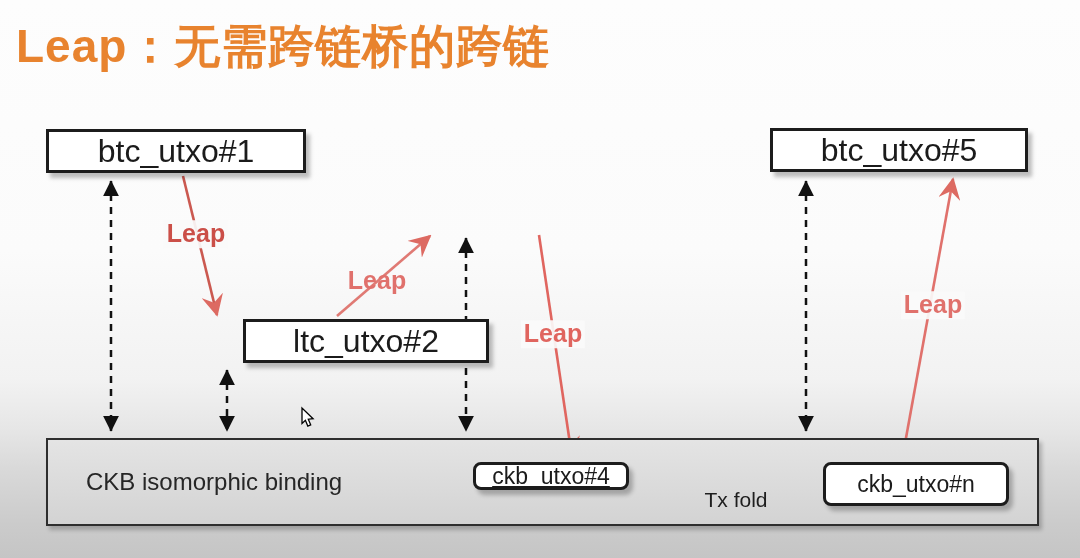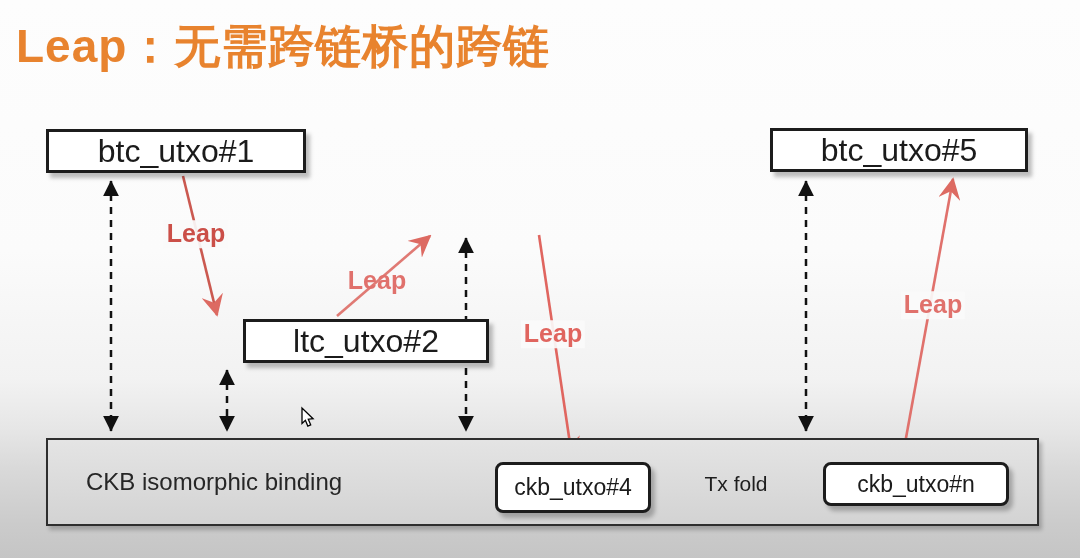--- a/index.html
+++ b/index.html
@@ -21,21 +21,21 @@
     position:absolute;display:flex;align-items:center;justify-content:center;
     background:#ffffff;border:3px solid #1c1c1c;border-radius:0;
     box-shadow:4px 5px 4px rgba(0,0,0,0.25);
     font-size:32px;color:#1b1b1b;box-sizing:border-box;
   }
   .node.small{border-radius:8px;font-size:23px;}
   #box-btc1{left:46px;top:129px;width:260px;height:44px;}
   #box-liquid3{left:408px;top:187px;width:260px;height:44px;}
   #box-btc5{left:770px;top:128px;width:258px;height:44px;}
   #box-ltc2{left:198px;top:319px;width:246px;height:44px;margin-left:45px;}
-  #box-ckb4{left:495px;top:462px;width:156px;height:51px;}
+  #box-ckb4{left:473px;top:462px;width:156px;height:28px;text-decoration:underline;}
   #box-ckbn{left:823px;top:462px;width:186px;height:44px;}
   .binding-bar{
     position:absolute;left:46px;top:438px;width:993px;height:88px;
     background:linear-gradient(180deg,#e4e4e4,#d3d3d3);
     border:2px solid #2e2e2e;box-sizing:border-box;
     box-shadow:3px 4px 4px rgba(0,0,0,0.22);
   }
   .binding-label{
     position:absolute;left:66px;top:458px;height:48px;
     display:flex;align-items:center;
@@ -44,21 +44,21 @@
   .leap-label{
     position:absolute;transform:translate(-50%,-50%);
     font-size:25px;font-weight:bold;color:#d65a52;
     background:rgba(250,250,250,0.92);padding:0 3px;line-height:1.1;
   }
   #leap1{left:196px;top:234px;color:#cb4f48;}
   #leap2{left:377px;top:281px;color:#e0716c;background:transparent;}
   #leap3{left:553px;top:334px;color:#e0655f;}
   #leap4{left:933px;top:305px;color:#e0716c;}
   .txfold-label{
-    position:absolute;left:736px;top:484px;transform:translate(-50%,-50%);
+    position:absolute;left:736px;top:500px;transform:translate(-50%,-50%);
     font-size:21px;color:#1e1e1e;white-space:nowrap;
   }
   svg.overlay{position:absolute;inset:0;pointer-events:none;}
 </style>
 </head>
 <body>
 
 <div class="canvas">
 
   <div class="page-title">Leap：无需跨链桥的跨链</div>

